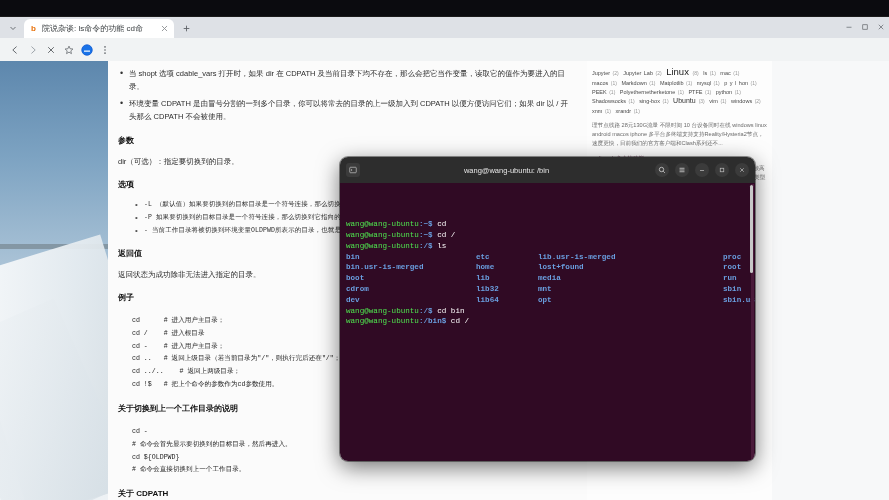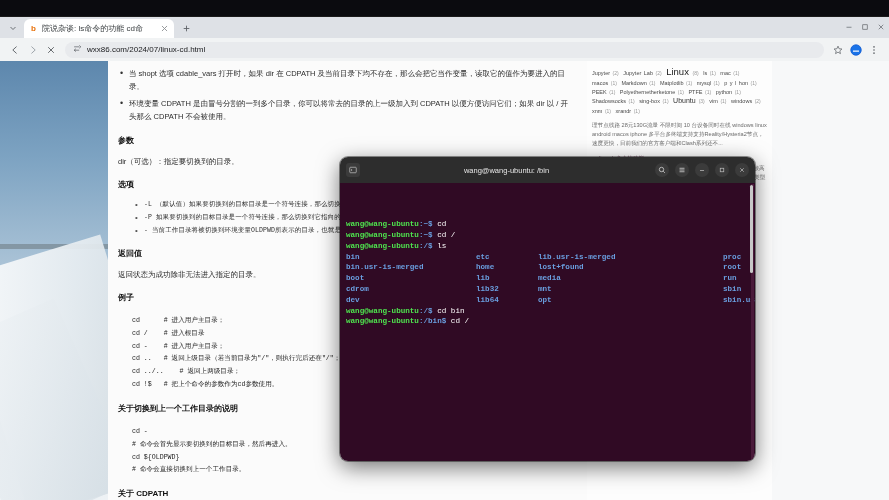--- a/index.html
+++ b/index.html
@@ -141,21 +141,21 @@
   .term-btn {
     width: 14px; height: 14px; border-radius: 50%; background: #3b3b3b;
     display: flex; align-items: center; justify-content: center;
     color: #cfcfcf; font-size: 7px; margin-left: 2px;
   }
   .term-body {
     height: 283px; background: #300a24; padding: 4px 6px;
     font-family: "Liberation Mono", monospace; font-size: 7.6px; line-height: 1.42;
     color: #e0e0e0; position: relative; overflow: hidden; white-space: pre;
   }
-  .c-prompt { color: #4ee44e; font-weight: bold; }
+  .c-prompt { color: #4ee44e; font-weight: normal; }
   .c-path { color: #6a9fe0; font-weight: bold; }
   .c-cmd { color: #ffffff; }
   .c-dir { color: #6a9fe0; font-weight: bold; }
   .term-scroll {
     position: absolute; right: 1px; top: 1px; width: 3px; height: 276px; background: #4a1a3a;
   }
   .term-thumb { position: absolute; right: 1px; top: 1px; width: 3px; height: 88px; background: #c8c8c8; border-radius: 2px; }
   .lsrow { display: block; }
   .lsrow span { display: inline-block; }
   .col1 { width: 130px; }
@@ -301,28 +301,20 @@
       <div class="tb-btn">
         <svg width="10" height="10" viewBox="0 0 16 16">
             <path d="M5.5 2.5L11.5 8l-6 5.5" fill="none" stroke="#9aa0a6" stroke-width="1.5"></path>
           </svg>
       </div>
       <div class="tb-btn">
         <svg width="10" height="10" viewBox="0 0 16 16">
             <path d="M3.5 3.5l9 9M12.5 3.5l-9 9" stroke="#5f6368" stroke-width="1.5"></path>
           </svg>
       </div>
-      <div class="omnibox">
-        <span>
-          <svg width="9" height="9" viewBox="0 0 16 16">
-              <path d="M2 5h9M2 11h9M11 2.5l3 2.5-3 2.5M5 8.5l-3 2.5 3 2.5" fill="none" stroke="#5f6368" stroke-width="1.3"></path>
-            </svg>
-        </span>
-        <span class="om-url">wxx86.com/2024/07/linux-cd.html</span>
-      </div>
       <div class="tb-btn">
         <svg width="10" height="10" viewBox="0 0 16 16">
             <path d="M8 1.8l1.8 4.2 4.5.4-3.4 3 1 4.4L8 11.4 4.1 13.8l1-4.4-3.4-3 4.5-.4z" fill="none" stroke="#5f6368" stroke-width="1.2"></path>
           </svg>
       </div>
       <div class="tb-btn">
         <svg width="12" height="12" viewBox="0 0 16 16">
             <circle cx="8" cy="8" r="7" fill="#1a73e8"></circle>
             <path d="M4 9.5h8" stroke="#fff" stroke-width="1.6"></path>
             <circle cx="8" cy="8" r="7" fill="none" stroke="#0b57d0" stroke-width="1"></circle>

